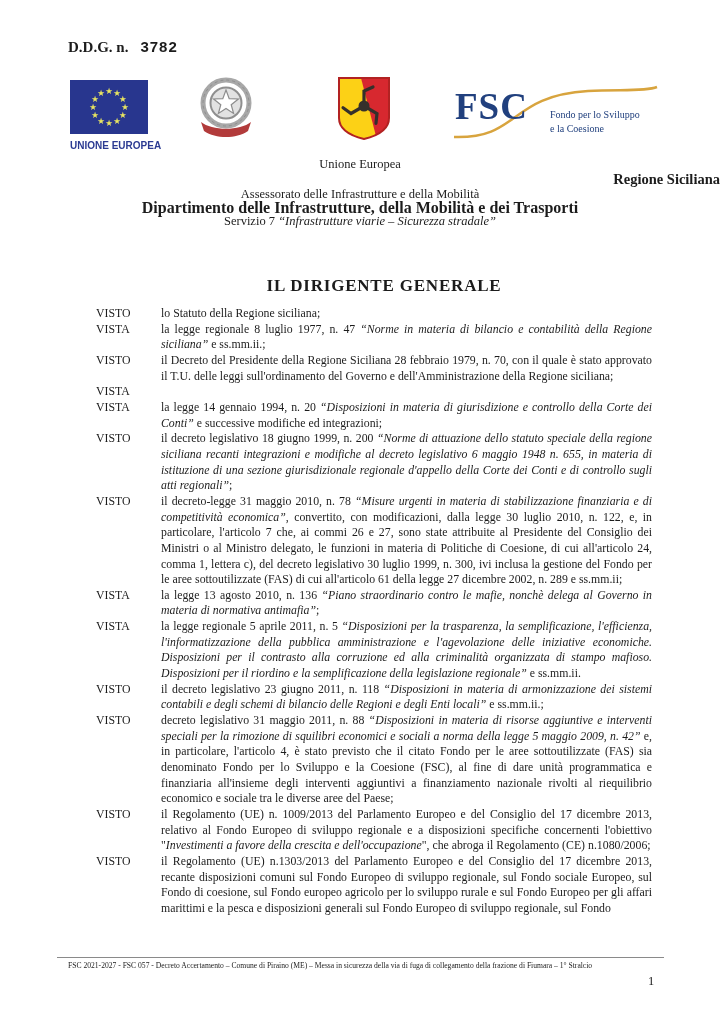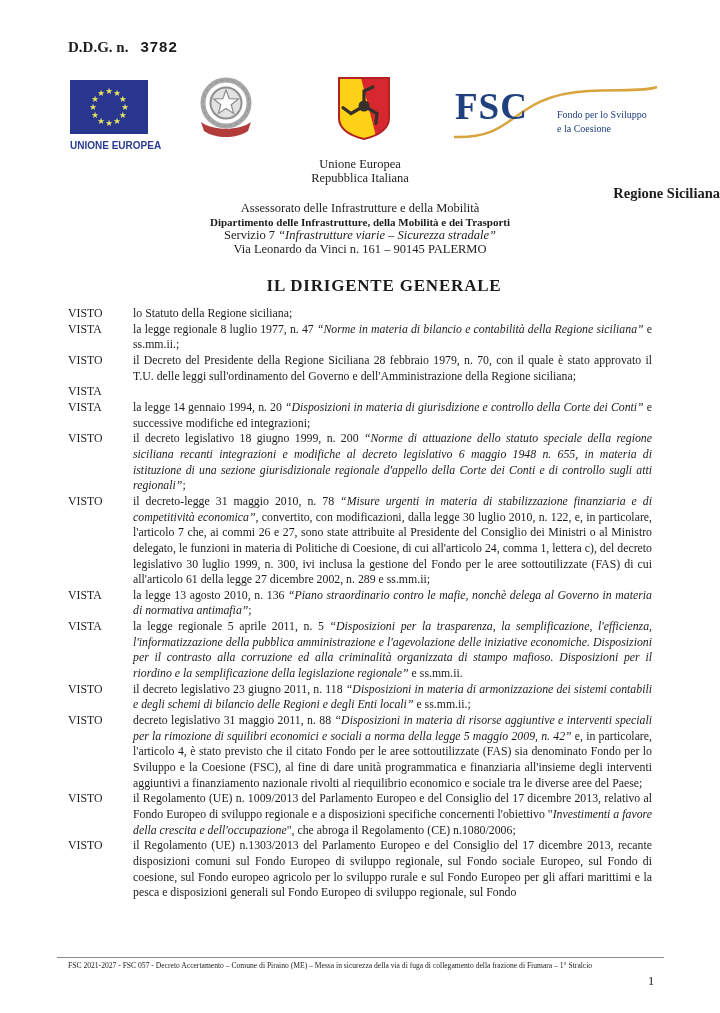--- a/index.html
+++ b/index.html
@@ -13,37 +13,37 @@
   
   .eu-logo{position:absolute;left:70px;top:80px;width:78px;text-align:center;}
   .eu-caption{font-family:"Liberation Sans",sans-serif;font-weight:bold;color:#2b3a92;
               font-size:10px;margin-top:2px;white-space:nowrap;}
   .it-logo{position:absolute;left:194px;top:73px;}
   .sic-logo{position:absolute;left:337px;top:76px;}
   .fsc-logo{position:absolute;left:450px;top:84px;width:212px;height:58px;}
   .fsc-curve{position:absolute;left:0;top:0;}
   .fsc-text{position:absolute;left:5px;top:4px;font-size:37px;line-height:1;
             font-weight:bold;color:#21407e;letter-spacing:1px;}
-  .fsc-caption{position:absolute;left:107px;top:24px;font-size:10px;line-height:1.35;color:#21407e;}
+  .fsc-caption{position:absolute;left:100px;top:24px;font-size:10px;line-height:1.35;color:#21407e;}
 
   
   .org-block{position:absolute;top:158px;left:0;width:720px;text-align:center;}
   .org-l{font-size:12.5px;line-height:13.8px;}
   .org-l3{font-size:14.5px;font-weight:bold;line-height:15px;text-align:right;}
   .org-l4{font-size:12.5px;font-weight:normal;line-height:14px;}
-  .org-l5{font-size:11px;font-weight:bold;line-height:14.2px;}
+  .org-l5{font-size:16px;font-weight:bold;line-height:14.2px;}
   .it{font-style:italic;}
 
   .doc-title{position:absolute;top:276px;left:0;width:720px;text-align:center;
              font-size:17px;font-weight:bold;letter-spacing:0.8px;margin-left:24px;}
 
   
   .items{position:absolute;top:306px;left:68px;width:584px;font-size:11.8px;line-height:15.65px;}
   .row{display:flex;}
-  .row .label{width:65px;flex:0 0 65px;}
+  .row .label{width:65px;flex:0 0 65px;margin-left:28px;}
   .row .text{flex:1;text-align:justify;}
 
   
   .footer-rule{position:absolute;left:57px;right:56px;top:957px;border-top:1px solid #8a8a8a;}
   .footer-text{position:absolute;left:68px;top:961px;width:584px;font-size:7.6px;color:#222;white-space:nowrap;}
   .page-num{position:absolute;top:974px;left:648px;font-size:12.5px;}
 </style>
 </head>
 <body>
 
@@ -111,26 +111,24 @@
     </svg>
     <div class="fsc-text">FSC</div>
     <div class="fsc-caption">
       <div>Fondo per lo Sviluppo</div>
       <div>e la Coesione</div>
     </div>
   </div>
 
   <div class="org-block">
     <div class="org-l">Unione Europea</div>
-    <div class="org-l">Repubblica Italiana</div>
     <div class="org-l3">Regione Siciliana</div>
     <div class="org-l4">Assessorato delle Infrastrutture e della Mobilità</div>
     <div class="org-l5">Dipartimento delle Infrastrutture, della Mobilità e dei Trasporti</div>
     <div class="org-l"><span>Servizio 7 </span><span class="it">“Infrastrutture viarie – Sicurezza stradale”</span></div>
-    <div class="org-l">Via Leonardo da Vinci n. 161 – 90145 PALERMO</div>
   </div>
 
   <div class="doc-title">IL DIRIGENTE GENERALE</div>
 
   <div class="items" id="items">
       <div class="row">
         <div class="label">VISTO</div>
         <div class="text"><span>lo Statuto della Regione siciliana;</span></div>
       </div>
       <div class="row">

